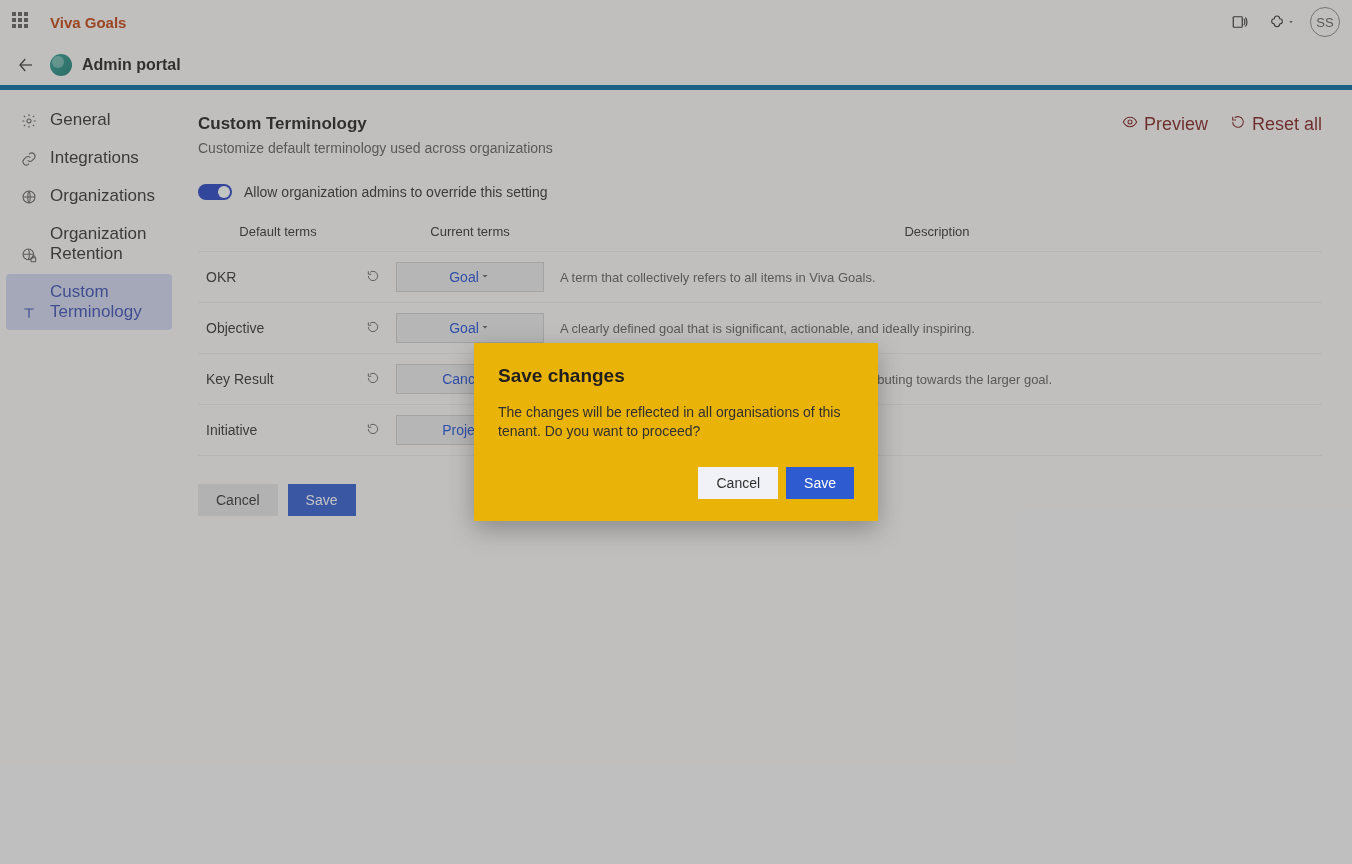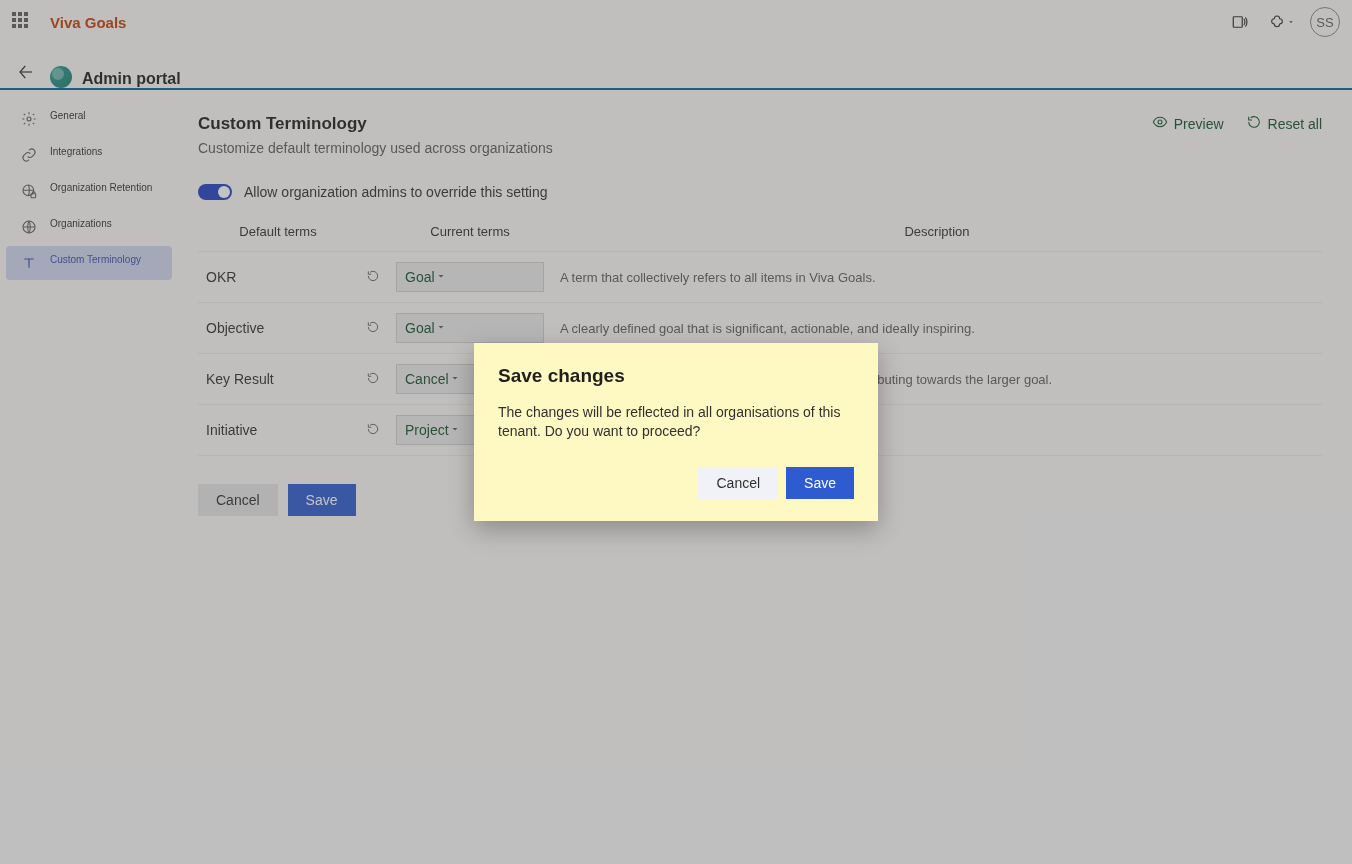--- a/index.html
+++ b/index.html
@@ -8,65 +8,65 @@
   
   .topbar { height: 44px; display: flex; align-items: center; padding: 0 12px; }
   .waffle { width: 20px; height: 20px; display: grid; grid-template-columns: repeat(3,4px); grid-template-rows: repeat(3,4px); gap: 2px; margin-right: 18px; cursor: pointer;}
   .waffle span { background: #605e5c; width: 4px; height: 4px; }
   .app-title { color: #c2410c; font-size: 15px; font-weight: 600; }
   .top-right { margin-left: auto; display: flex; align-items: center; gap: 14px; }
   .icon-btn { width: 28px; height: 28px; display:flex; align-items:center; justify-content:center; color:#323130; cursor:pointer;}
   .avatar { width: 30px; height: 30px; border-radius: 50%; border: 1px solid #8a8886; display:flex; align-items:center; justify-content:center; font-size:13px; color:#605e5c;}
 
   
-  .admin-bar { height: 46px; display:flex; align-items:flex-end; padding: 0 10px; border-bottom: 2px solid #0369a1; }
+  .admin-bar { height: 46px; display:flex; align-items:center; padding: 0 10px; border-bottom: 5px solid #0369a1; }
   .back-btn { width: 32px; height: 32px; display:flex; align-items:center; justify-content:center; cursor:pointer; color:#323130;}
   .portal-logo { width: 22px; height: 22px; border-radius: 50%; background: linear-gradient(135deg,#2a9d8f,#1e7f74); margin: 0 10px 0 8px; position:relative;}
   .portal-logo::after{content:""; position:absolute; width:12px; height:12px; background:rgba(255,255,255,0.35); border-radius:50%; top:2px; left:2px;}
   .portal-title { font-size: 16px; font-weight: 600; color: #201f1e;}
 
   
   .body-row { display:flex; height: calc(864px - 44px - 46px); }
   .sidebar { width: 178px; padding: 10px 0; }
-  .side-item { display:flex; align-items:flex-start; gap: 12px; padding: 8px 14px; font-size: 10px; color:#323130; cursor:pointer; border-radius: 4px; margin: 2px 6px;}
+  .side-item { display:flex; align-items:flex-end; gap: 12px; padding: 8px 14px; font-size: 17px; color:#323130; cursor:pointer; border-radius: 4px; margin: 2px 6px;}
   .side-item.active { background: #d0d7f0; color: #3b4db3; }
   .side-item .s-icon { width: 18px; height:18px; display:flex; align-items:center; justify-content:center; color:#605e5c; flex-shrink:0;}
   .side-item.active .s-icon { color:#3b4db3; }
 
   .main { flex:1; padding: 24px 30px 24px 20px; background:#ffffff00; }
   .main-header { display:flex; align-items:flex-start; }
   .page-title { font-size: 17px; font-weight: 600; color:#201f1e; }
   .page-sub { font-size: 14px; color:#605e5c; margin-top: 6px; }
   .header-actions { margin-left:auto; display:flex; gap: 22px; }
-  .hdr-link { display:flex; align-items:center; gap:6px; font-size:14px; color:#14532d; cursor:pointer;}
+  .hdr-link { display:flex; align-items:flex-start; gap:6px; font-size:18px; color:#7f1d1d; cursor:pointer;}
 
   .toggle-row { display:flex; align-items:center; gap:12px; margin: 28px 0 12px 0; }
   .toggle { width: 34px; height: 16px; background:#2344c4; border-radius: 10px; position:relative; cursor:pointer;}
   .toggle::after { content:""; position:absolute; width:12px; height:12px; border-radius:50%; background:#fff; top:2px; right:2px;}
   .toggle-label { font-size: 14px; color:#323130;}
 
   .tbl { width: 100%; border-collapse: collapse; }
   .tbl th { text-align:center; font-weight: 400; font-size: 13px; color:#323130; padding: 12px 8px; border-bottom:1px solid #edebe9;}
   .tbl td { padding: 10px 8px; border-bottom:1px solid #edebe9; font-size:14px; color:#323130; vertical-align:middle;}
   .col-default { width: 160px; }
   .col-reset-cell { width: 20px; text-align:center; }
   .col-current { width: 160px; }
   .reset-ico { color:#605e5c; cursor:pointer; display:inline-flex;}
-  .sel { display:flex; align-items:center; justify-content:flex-start; width: 148px; height: 30px; background:#e6e6e6b0; border:1px solid #d2d0ce; padding: 0 8px; font-size:14px; color:#14532d; cursor:pointer;}
+  .sel { display:flex; align-items:center; justify-content:center; width: 148px; height: 30px; background:#e6e6e6b0; border:1px solid #d2d0ce; padding: 0 8px; font-size:14px; color:#1d4ed8; cursor:pointer;}
   .desc { font-size: 13px; color:#605e5c;}
   .chev{ color:#605e5c;}
 
   .footer-btns { margin-top: 28px; display:flex; gap:10px;}
   .btn { height: 32px; padding: 0 18px; font-size:14px; border:none; cursor:pointer; display:inline-flex; align-items:center;}
   .btn-secondary { background:#e6e6e6; color:#323130;}
   .btn-primary { background:#2f5bd1; color:#fff;}
 
   
   .overlay { position:absolute; inset:0; background: rgba(80,80,80,0.34); display:flex; align-items:center; justify-content:center; }
-  .modal { width: 404px; background:#fef9c3; padding: 22px 24px 22px 24px; box-shadow: 0 8px 24px rgba(0,0,0,0.28); }
+  .modal { width: 404px; background:#eab308; padding: 22px 24px 22px 24px; box-shadow: 0 8px 24px rgba(0,0,0,0.28); }
   .modal-title { font-size: 19px; font-weight:600; color:#201f1e; margin-bottom: 16px;}
   .modal-body { font-size: 14px; color:#323130; line-height: 1.35; margin-bottom: 26px;}
   .modal-actions { display:flex; justify-content:flex-end; gap:8px;}
   .mbtn { height:32px; padding: 0 18px; font-size:14px; border:none; cursor:pointer;}
   .mbtn-secondary { background:#f0f2f7; color:#323130;}
   .mbtn-primary { background:#2f5bd1; color:#fff;}
 </style>
 </head>
 <body>
 
@@ -131,36 +131,36 @@
         <svg width="16" height="16" viewBox="0 0 24 24" fill="none" stroke="currentColor" stroke-width="1.6">
             <path d="M10 14a5 5 0 0 0 7 0l3-3a5 5 0 0 0-7-7l-1 1"></path>
             <path d="M14 10a5 5 0 0 0-7 0l-3 3a5 5 0 0 0 7 7l1-1"></path>
           </svg>
       </span>
       <span>Integrations</span>
     </div>
     <div class="side-item">
       <span class="s-icon">
         <svg width="16" height="16" viewBox="0 0 24 24" fill="none" stroke="currentColor" stroke-width="1.6">
+            <circle cx="12" cy="12" r="9"></circle>
+            <path d="M3 12h18M12 3c2.5 3 2.5 15 0 18M12 3c-2.5 3-2.5 15 0 18"></path>
+          </svg>
+      </span>
+      <span>Organizations</span>
+    </div>
+    <div class="side-item">
+      <span class="s-icon">
+        <svg width="16" height="16" viewBox="0 0 24 24" fill="none" stroke="currentColor" stroke-width="1.6">
             <circle cx="11" cy="11" r="8"></circle>
             <path d="M3 11h16M11 3c2 2.5 2 13 0 16"></path>
             <rect x="15" y="16" width="7" height="6" rx="1"></rect>
             <path d="M17 16v-1a2 2 0 0 1 4 0v1"></path>
           </svg>
       </span>
       <span>Organization Retention</span>
-    </div>
-    <div class="side-item">
-      <span class="s-icon">
-        <svg width="16" height="16" viewBox="0 0 24 24" fill="none" stroke="currentColor" stroke-width="1.6">
-            <circle cx="12" cy="12" r="9"></circle>
-            <path d="M3 12h18M12 3c2.5 3 2.5 15 0 18M12 3c-2.5 3-2.5 15 0 18"></path>
-          </svg>
-      </span>
-      <span>Organizations</span>
     </div>
     <div class="side-item active">
       <span class="s-icon">
         <svg width="16" height="16" viewBox="0 0 24 24" fill="none" stroke="currentColor" stroke-width="1.8">
             <path d="M5 6h14M12 6v13"></path>
           </svg>
       </span>
       <span>Custom Terminology</span>
     </div>
   </div>

